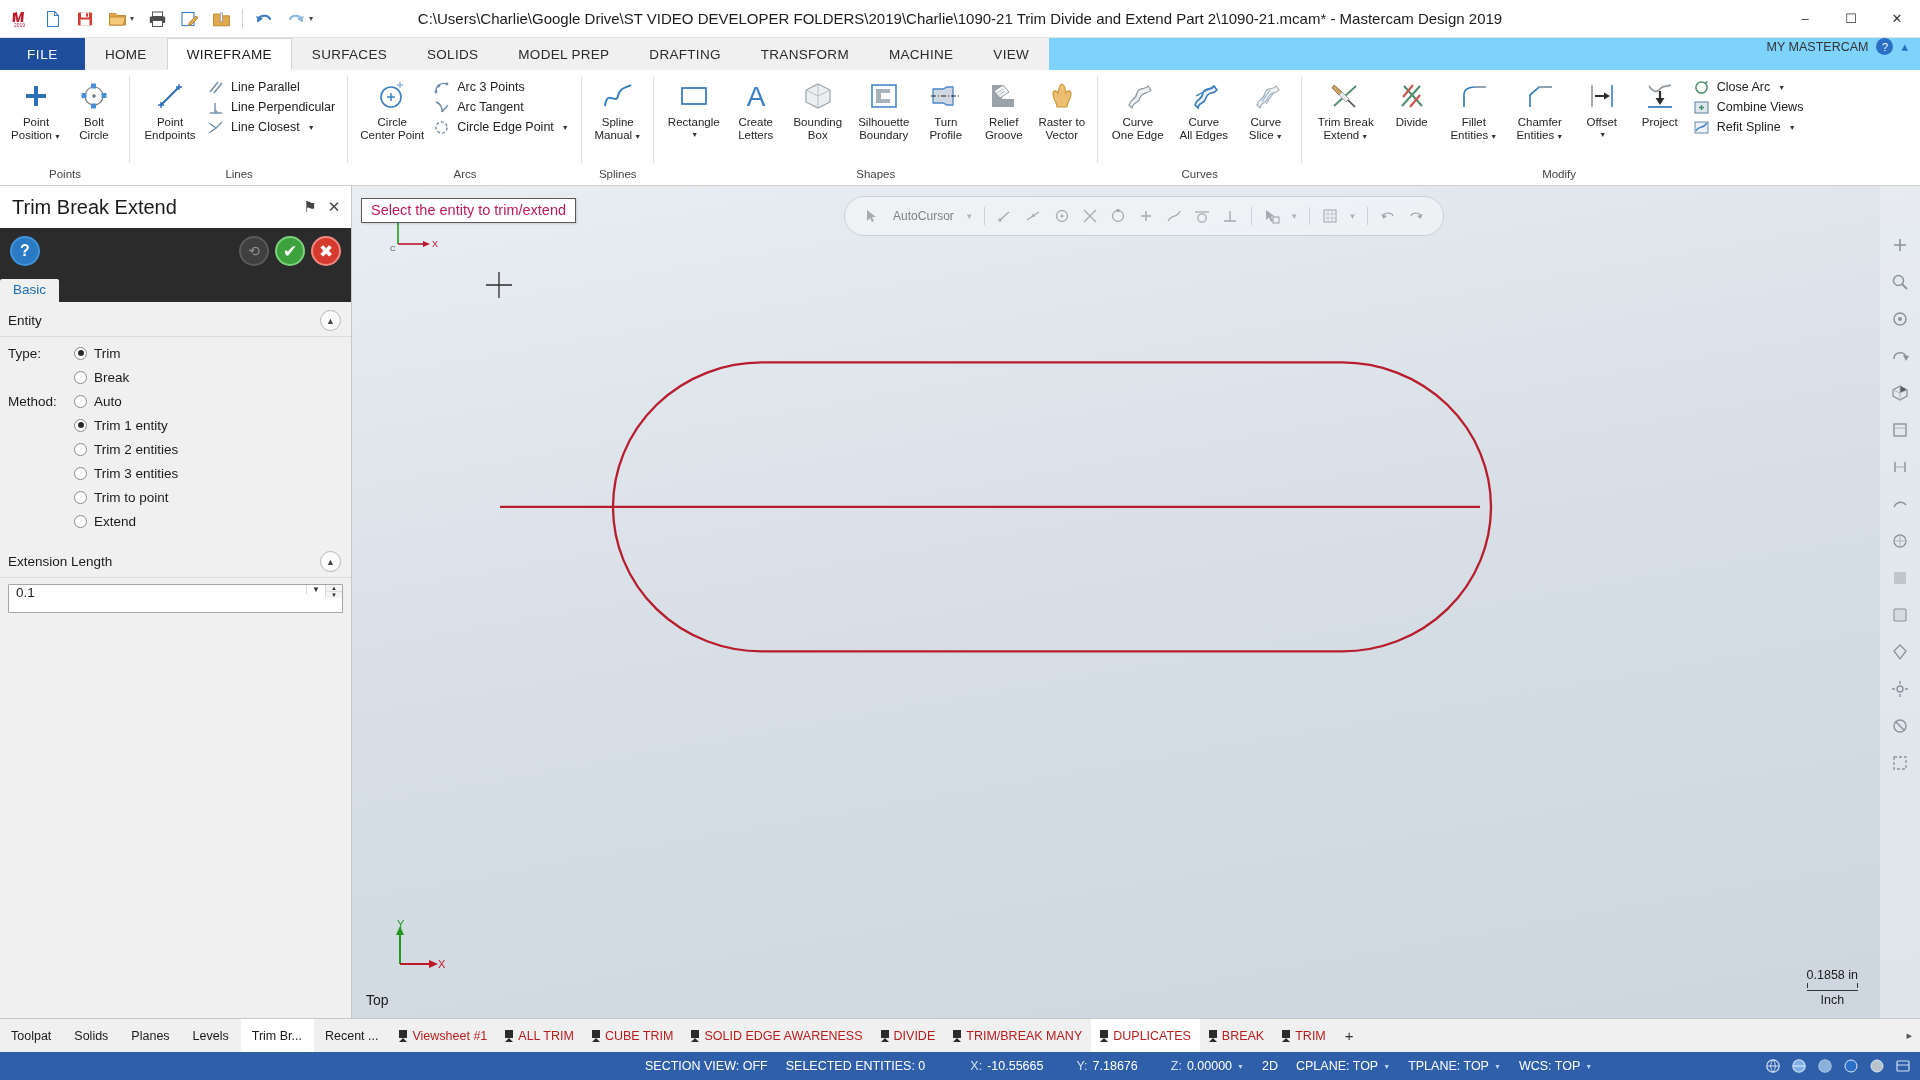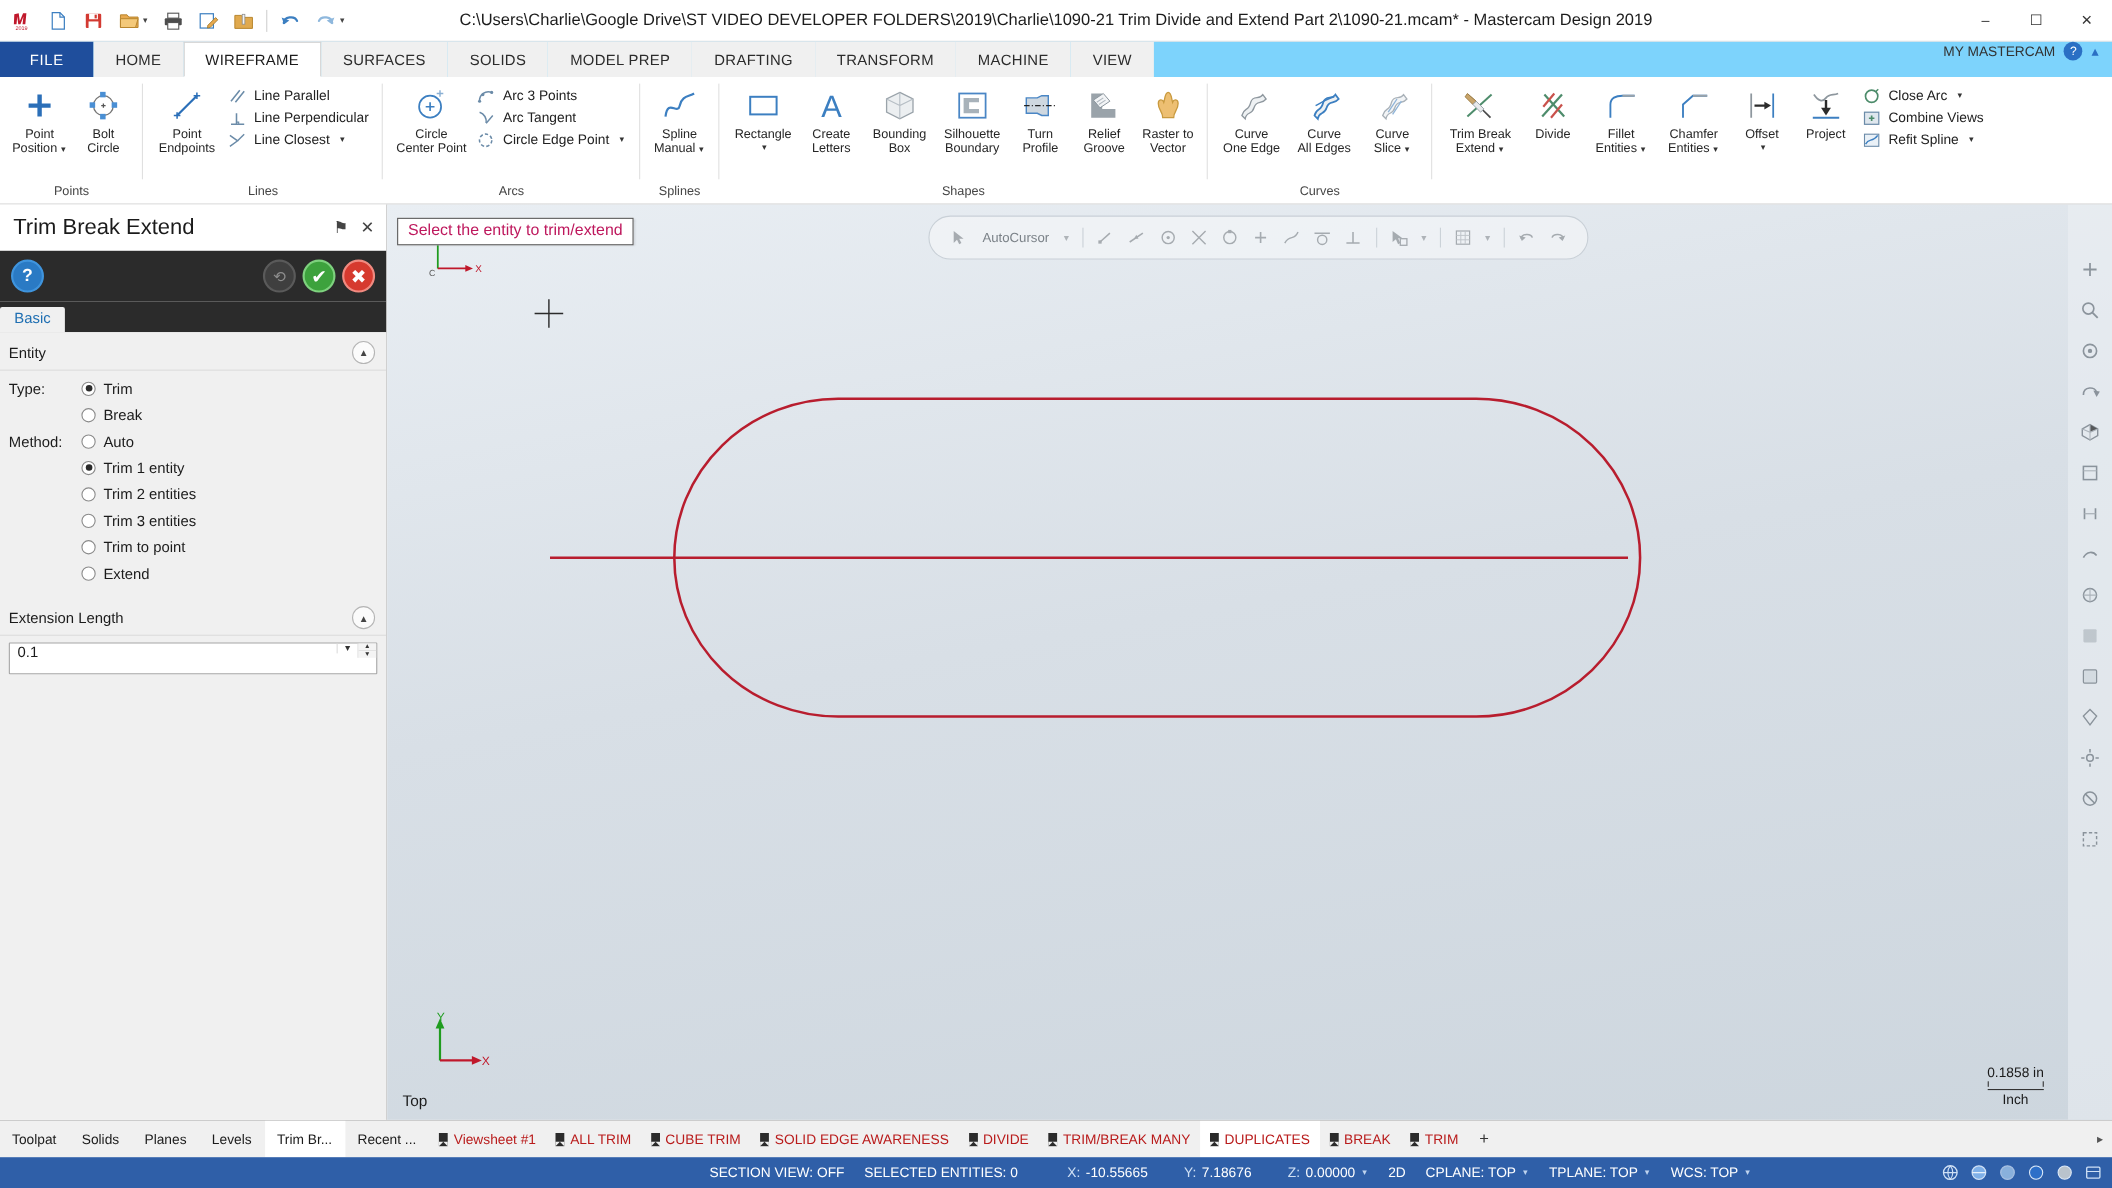--- a/index.html
+++ b/index.html
@@ -725,20 +725,21 @@
               <svg width="17" height="15" viewBox="0 0 17 15">
                   <rect x="2" y="2" width="13" height="11" fill="#eaf1f7" stroke="#6b8ba8" stroke-width="1"></rect>
                   <path d="M3 11 C6 5, 9 10, 14 3" fill="none" stroke="#3c7fc1" stroke-width="1.3"></path>
                 </svg>
             </span>
             <span>Refit Spline</span>
             <span class="caret">▼</span>
           </div>
         </div>
       </div>
+      <div class="rgroup-title">Modify</div>
     </div>
   </div>
 
   <div class="main">
 
     <div class="panel">
       <div class="panel-head">
         <div class="panel-title">Trim Break Extend</div>
         <div class="panel-head-btns">
           <span class="phb">⚑</span>

